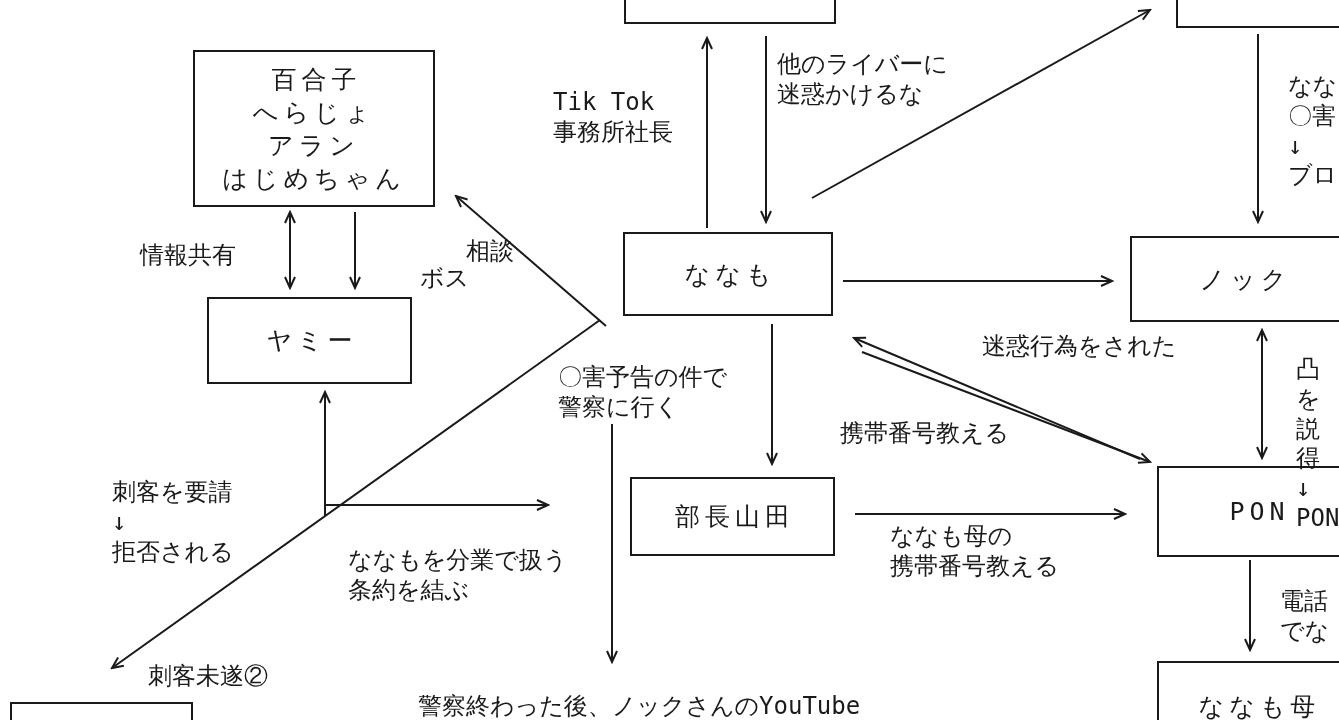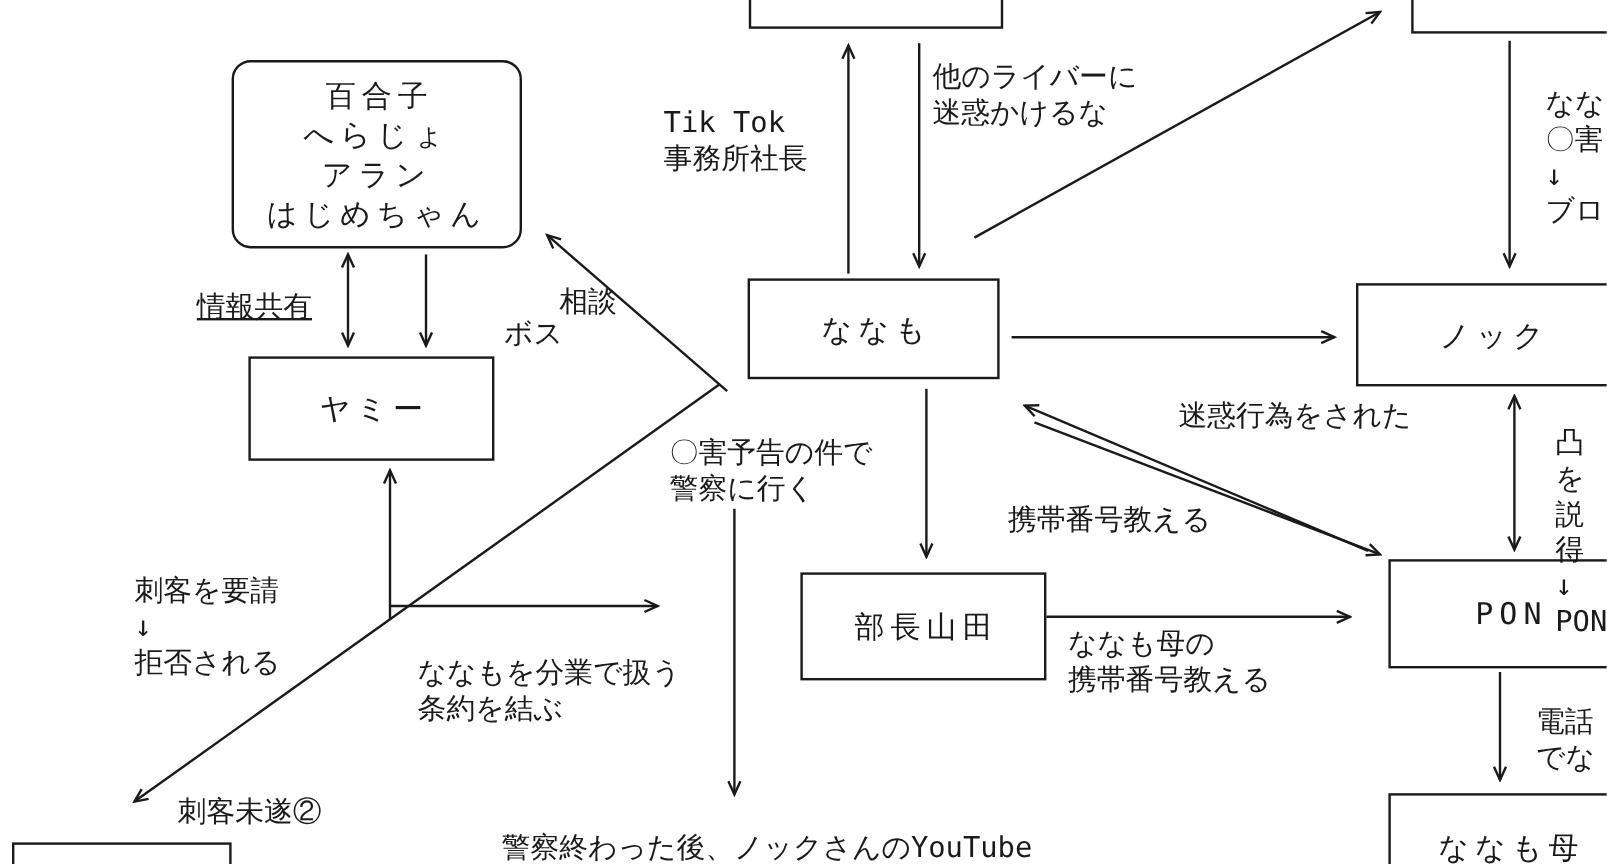--- a/index.html
+++ b/index.html
@@ -57,60 +57,60 @@
   </svg>
 
   <div class="box" style="left:624px; top:-40px; width:212px; height:64px;">
     <div class="box-label"></div>
   </div>
 
   <div class="box" style="left:1176px; top:-40px; width:180px; height:68px;">
     <div class="box-label"></div>
   </div>
 
-  <div class="box" style="left:193px; top:50px; width:242px; height:157px;border-radius:16px;">
+  <div class="box" style="left:193px; top:50px; width:242px; height:157px;">
     <div class="box-label">百合子
 へらじょ
 アラン
 はじめちゃん</div>
   </div>
 
   <div class="box" style="left:207px; top:297px; width:205px; height:87px;">
     <div class="box-label">ヤミー</div>
   </div>
 
   <div class="box" style="left:623px; top:232px; width:210px; height:84px;">
     <div class="box-label">ななも</div>
   </div>
 
   <div class="box" style="left:1130px; top:236px; width:226px; height:86px;">
     <div class="box-label">ノック</div>
   </div>
 
-  <div class="box" style="left:667px; top:477px; width:205px; height:90px;">
+  <div class="box" style="left:630px; top:477px; width:205px; height:79px;">
     <div class="box-label">部長山田</div>
   </div>
 
   <div class="box" style="left:1157px; top:466px; width:200px; height:91px;">
     <div class="box-label">PON</div>
   </div>
 
   <div class="box" style="left:1157px; top:661px; width:200px; height:90px;">
     <div class="box-label">ななも母</div>
   </div>
 
   <div class="box" style="left:10px; top:702px; width:183px; height:60px;">
     <div class="box-label"></div>
   </div>
 
   <div class="note" style="left:553px; top:88px;">Tik Tok
 事務所社長</div>
   <div class="note" style="left:777px; top:50px;">他のライバーに
 迷惑かけるな</div>
-  <div class="note" style="left:164px; top:241px;text-decoration:underline;">情報共有</div>
+  <div class="note" style="left:140px; top:241px;">情報共有</div>
   <div class="note" style="left:372px; top:264px;margin-left:48px;">ボス</div>
   <div class="note" style="left:466px; top:237px;">相談</div>
   <div class="note" style="left:1288px; top:72px;">なな
 〇害
 ↓
 ブロ</div>
   <div class="note" style="left:982px; top:332px;">迷惑行為をされた</div>
   <div class="note" style="left:1296px; top:355px;">凸を
 説得
 ↓

